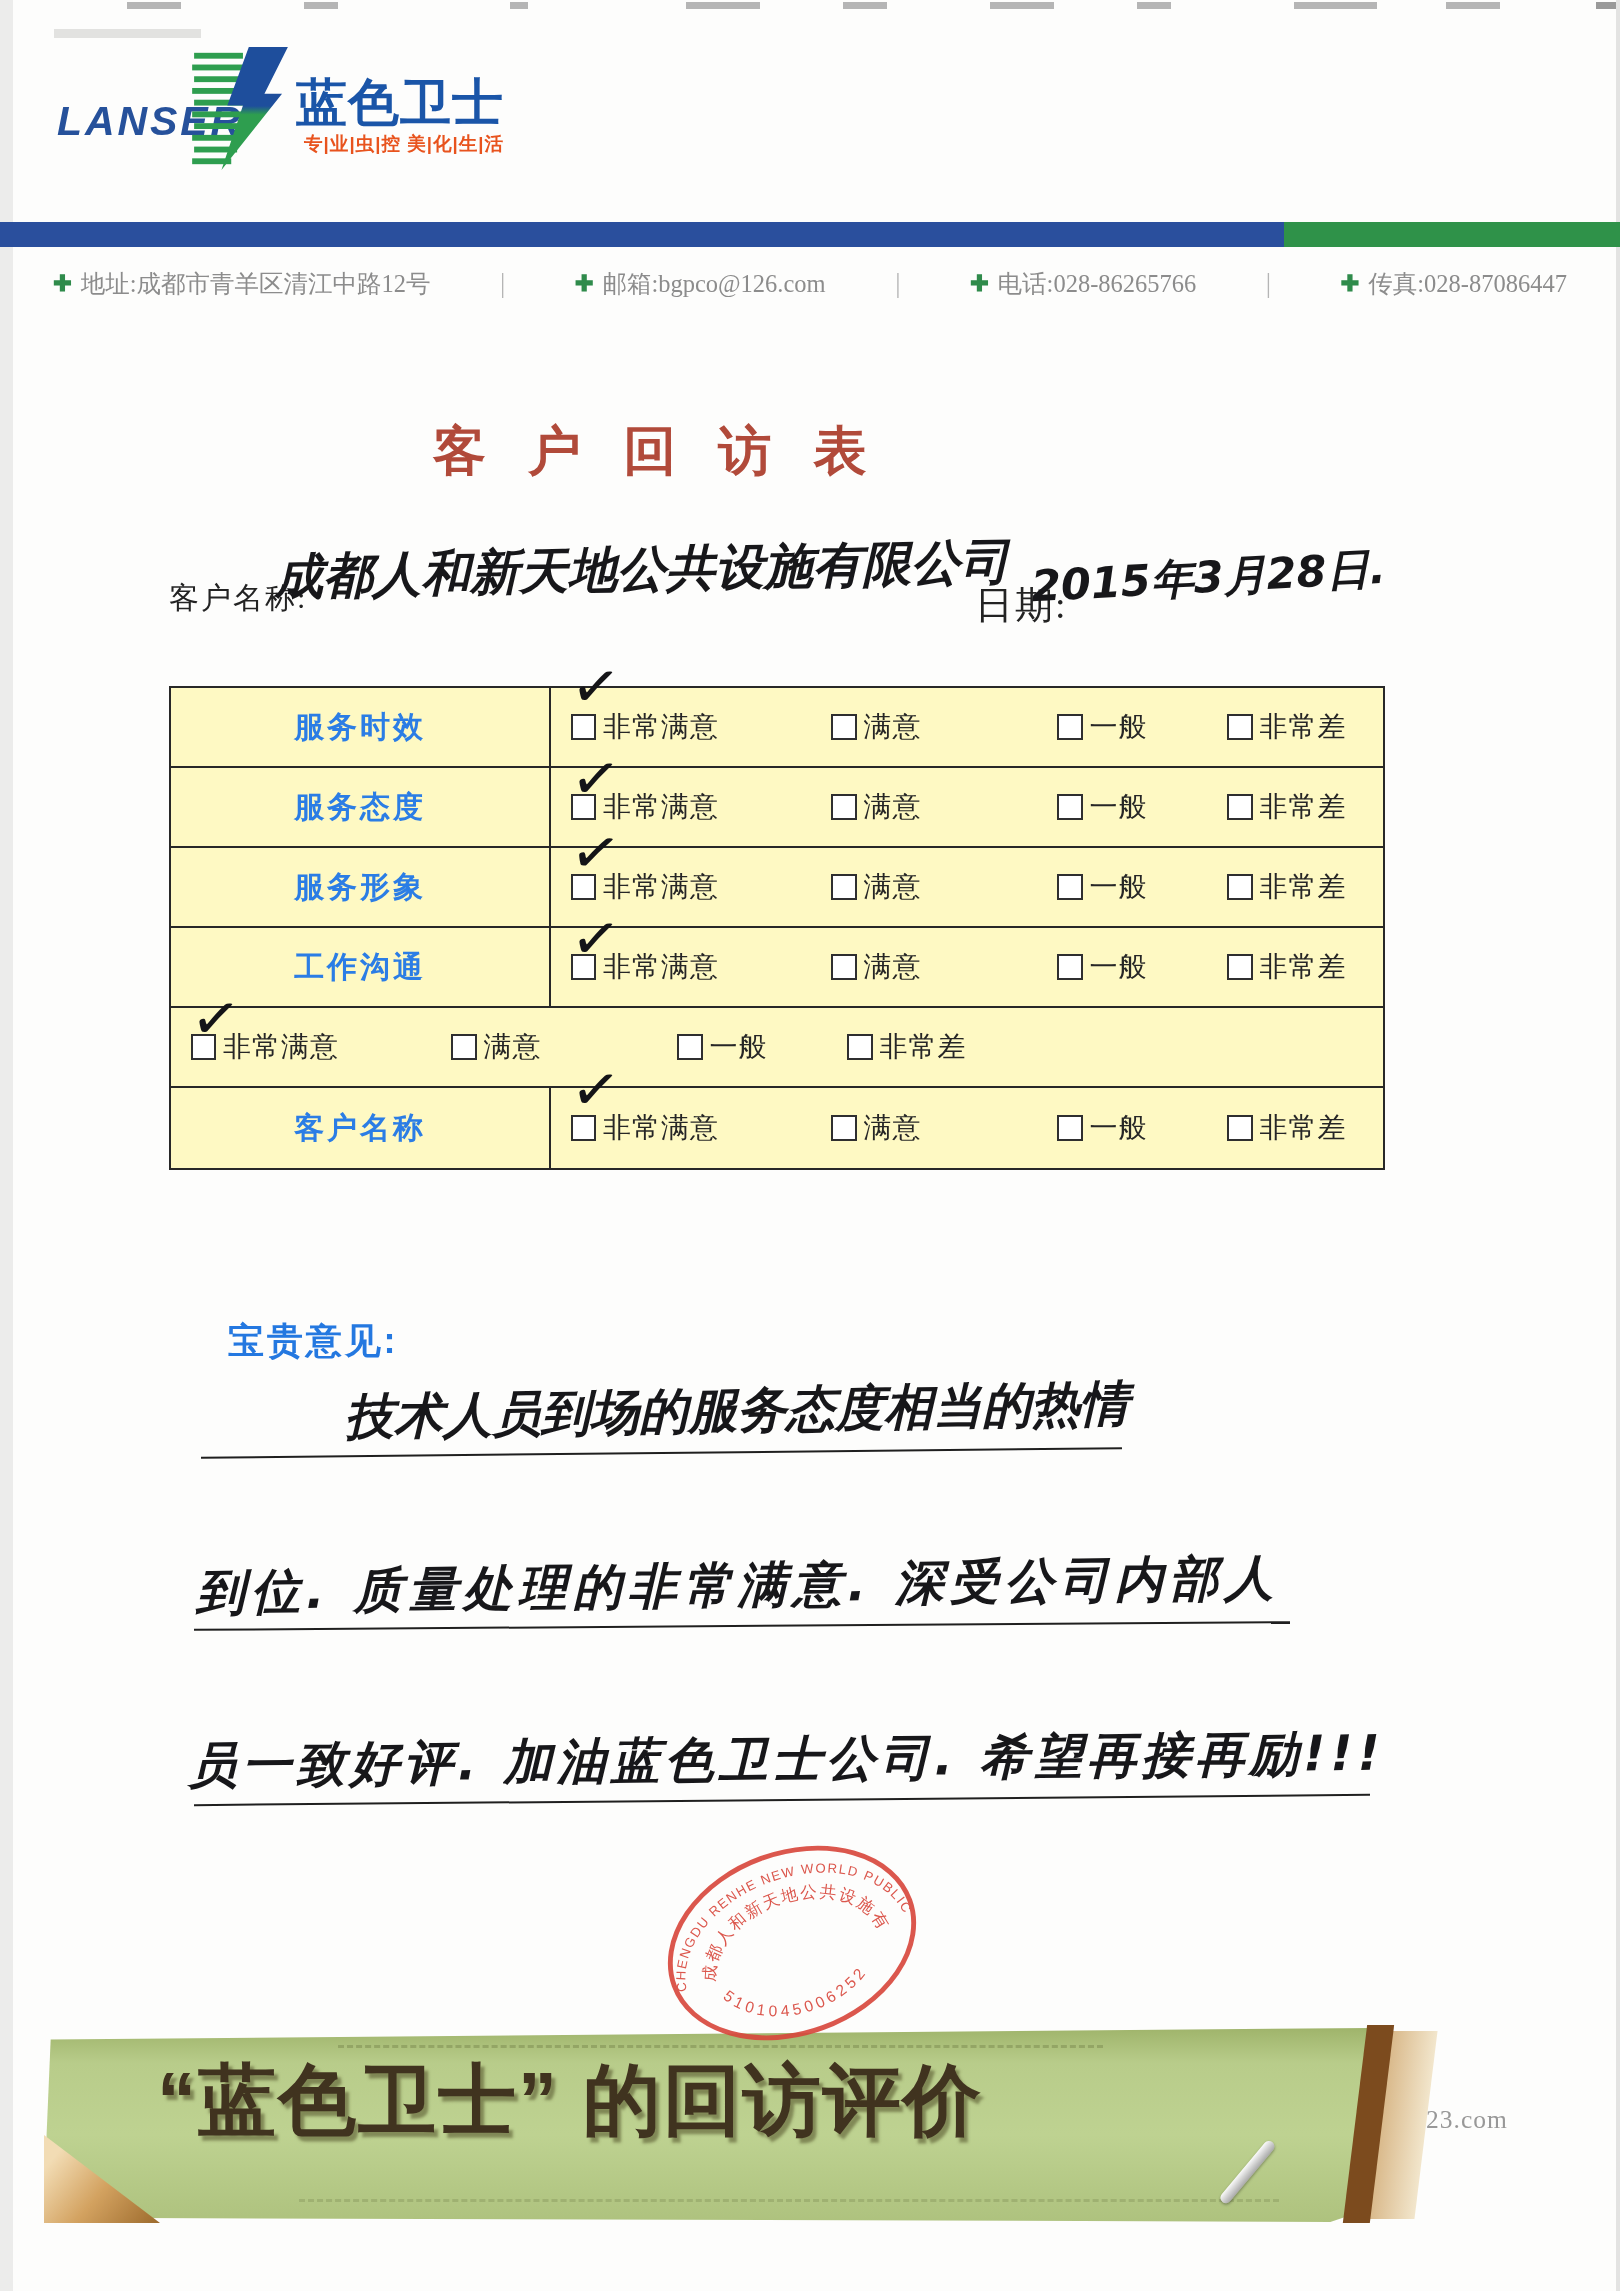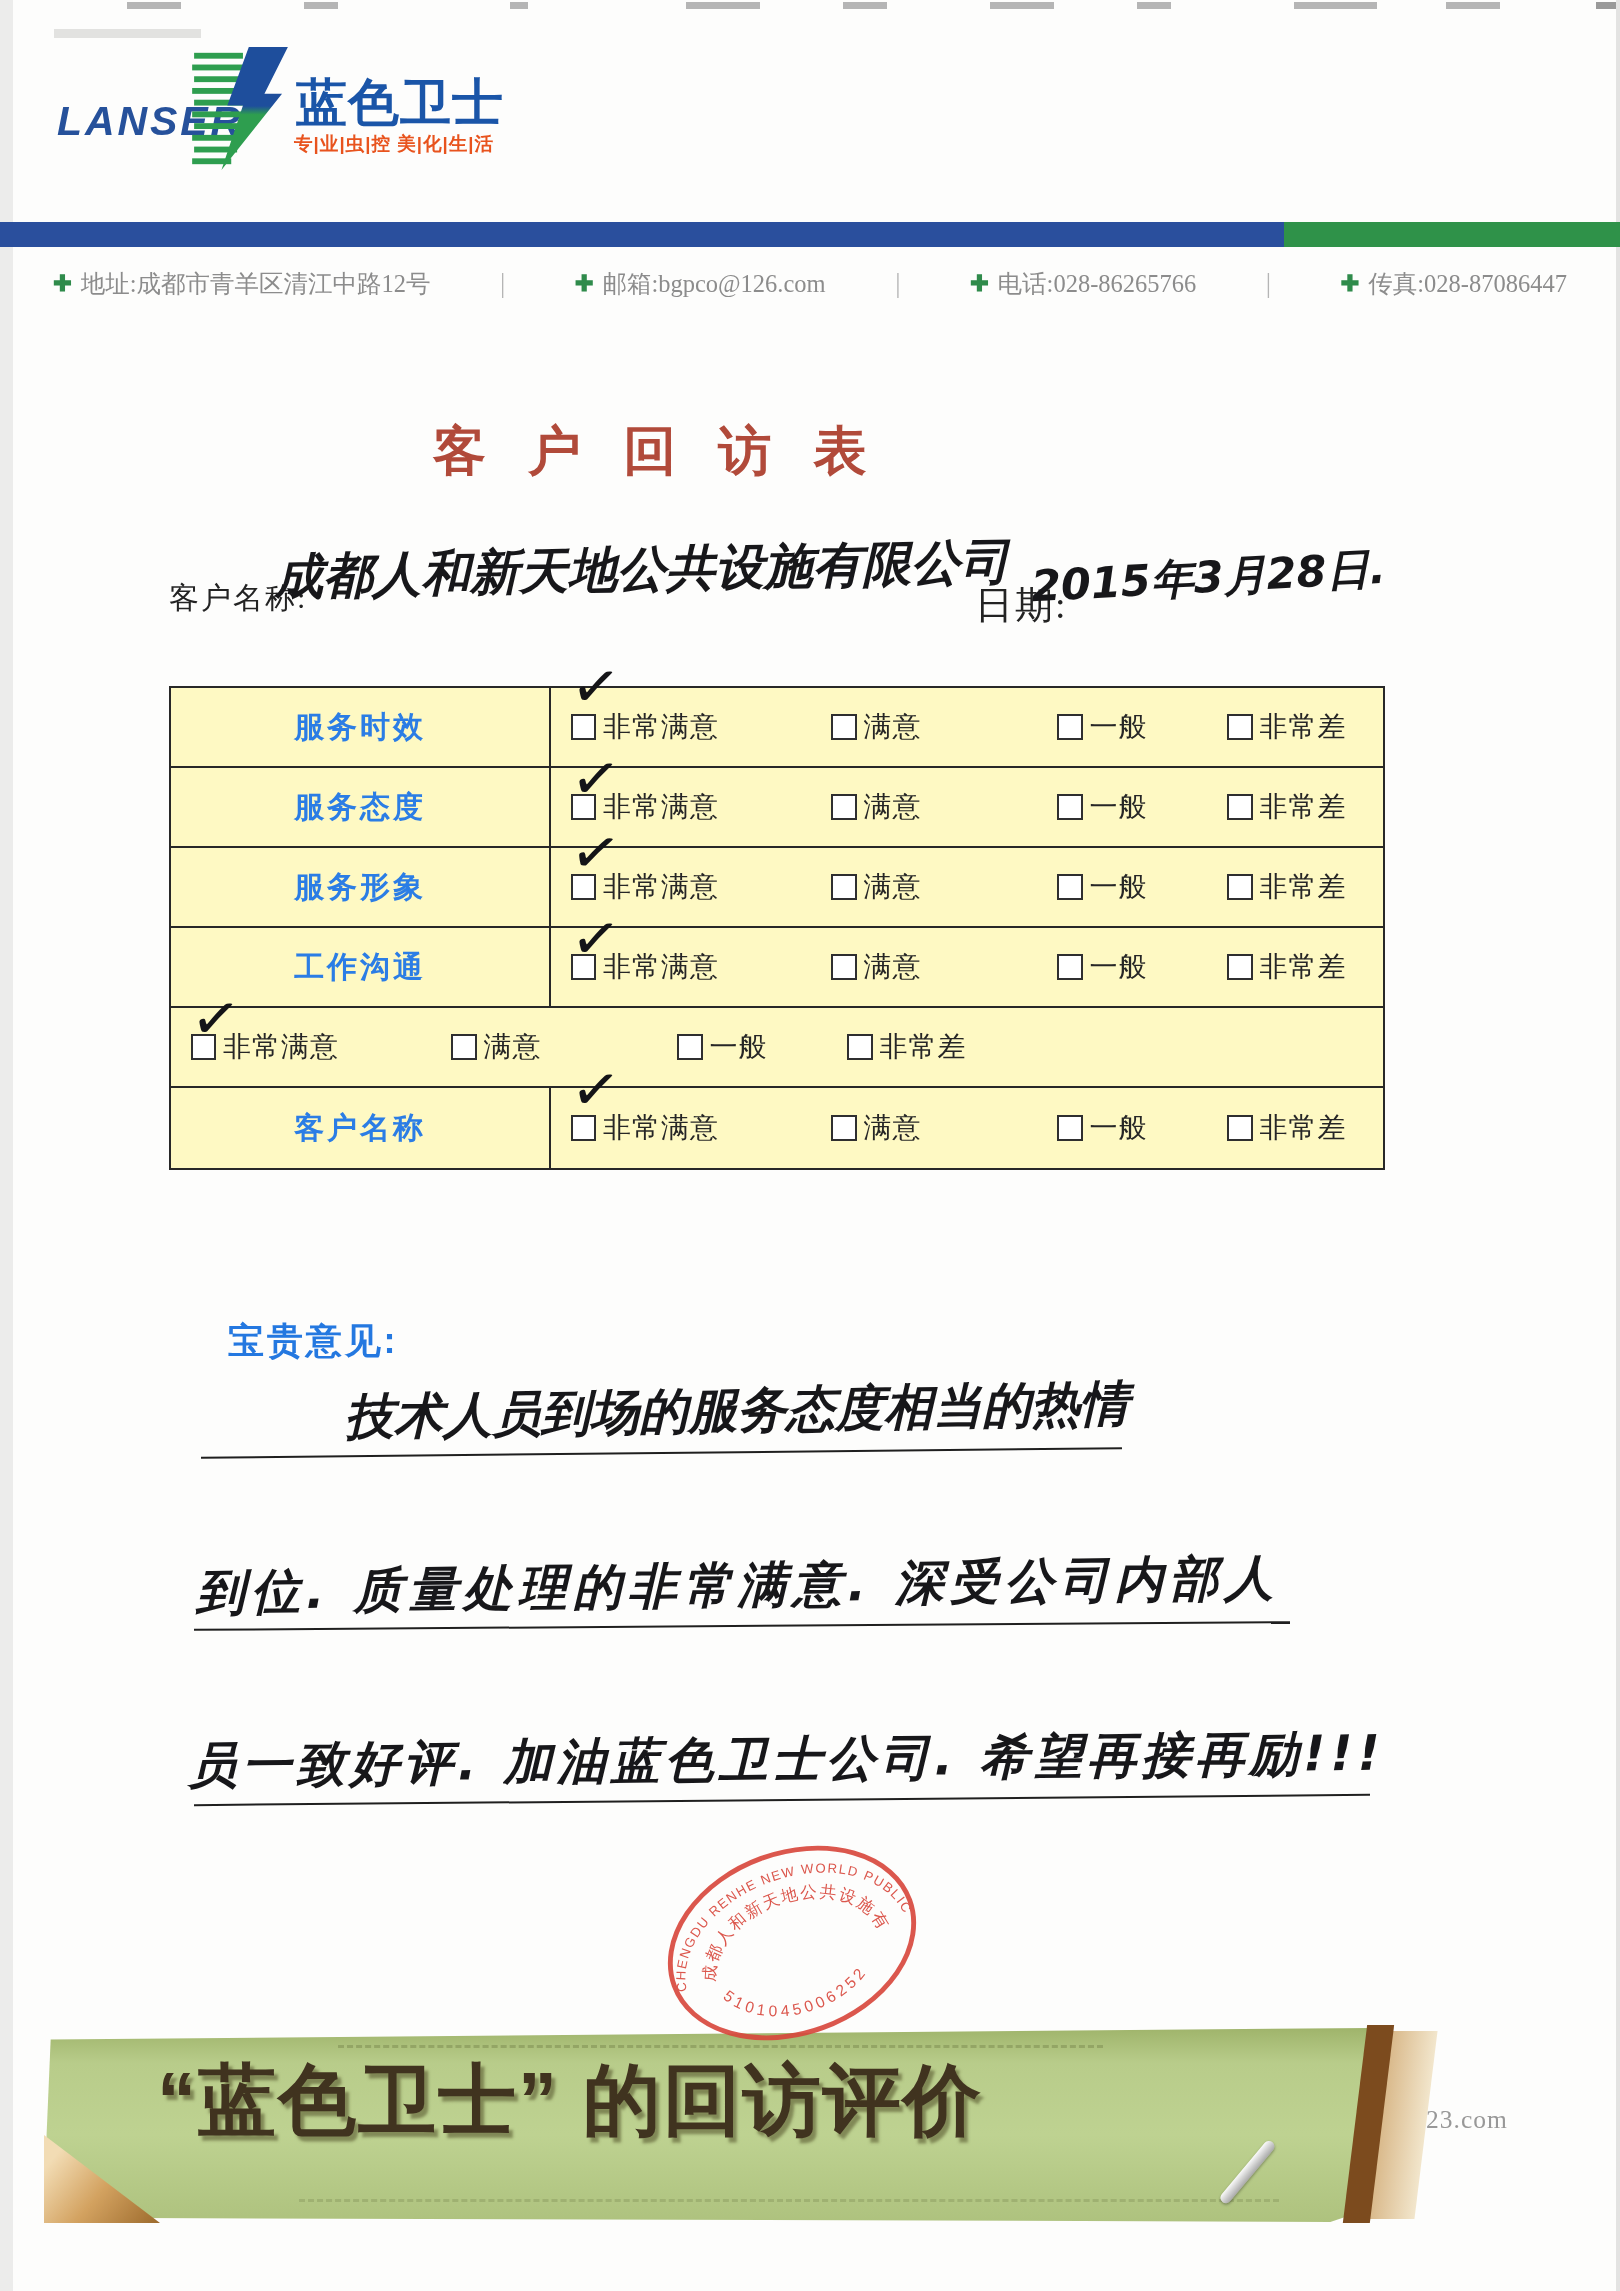--- a/index.html
+++ b/index.html
@@ -8,21 +8,21 @@
   
   .edge-left{position:absolute;left:0;top:0;width:12.7px;height:100%;background:#ececeb;}
   .edge-right{position:absolute;right:0;top:0;width:3.9px;height:100%;background:#e3e3e2;}
   .noise{position:absolute;top:2px;height:6.9px;background:#8f8f8f;opacity:.65;}
   .smudge{position:absolute;left:54px;top:29px;width:147px;height:8.8px;background:#e2e2e0;}
   
   .logo-text{position:absolute;left:57px;top:98px;font-size:41px;font-weight:bold;font-style:italic;
              letter-spacing:2.9px;color:#26519b;}
   .bolt{position:absolute;left:192px;top:45px;}
   .brand{position:absolute;left:296px;top:69px;font-size:51px;font-weight:800;color:#1a55a8;letter-spacing:1px;}
-  .slogan{position:absolute;left:294px;top:131px;font-size:18.6px;font-weight:bold;color:#e8531d;letter-spacing:1px;}
+  .slogan{position:absolute;left:304px;top:131px;font-size:18.6px;font-weight:bold;color:#e8531d;letter-spacing:1px;}
   .bar{position:absolute;left:0;top:222px;height:24.5px;width:1284px;background:#2a4f9d;}
   .bar-green{position:absolute;left:1284px;top:222px;height:24.5px;width:336px;background:#2f9249;}
   .contact{position:absolute;left:0;top:263px;width:1620px;padding:0 53px;box-sizing:border-box;
            display:flex;justify-content:space-between;align-items:center;height:41px;
            font-family:"Liberation Serif",serif;font-size:24.5px;color:#8c8c8c;}
   .c-item{display:flex;align-items:center;gap:8.8px;white-space:nowrap;}
   .plus{color:#2f8b4b;font-size:22.5px;font-weight:bold;font-family:"Liberation Sans",sans-serif;}
   .c-div{color:#b5b5b5;font-size:26.5px;font-weight:200;}
   
   .form-title{position:absolute;left:0;top:416px;width:1313px;text-align:center;

